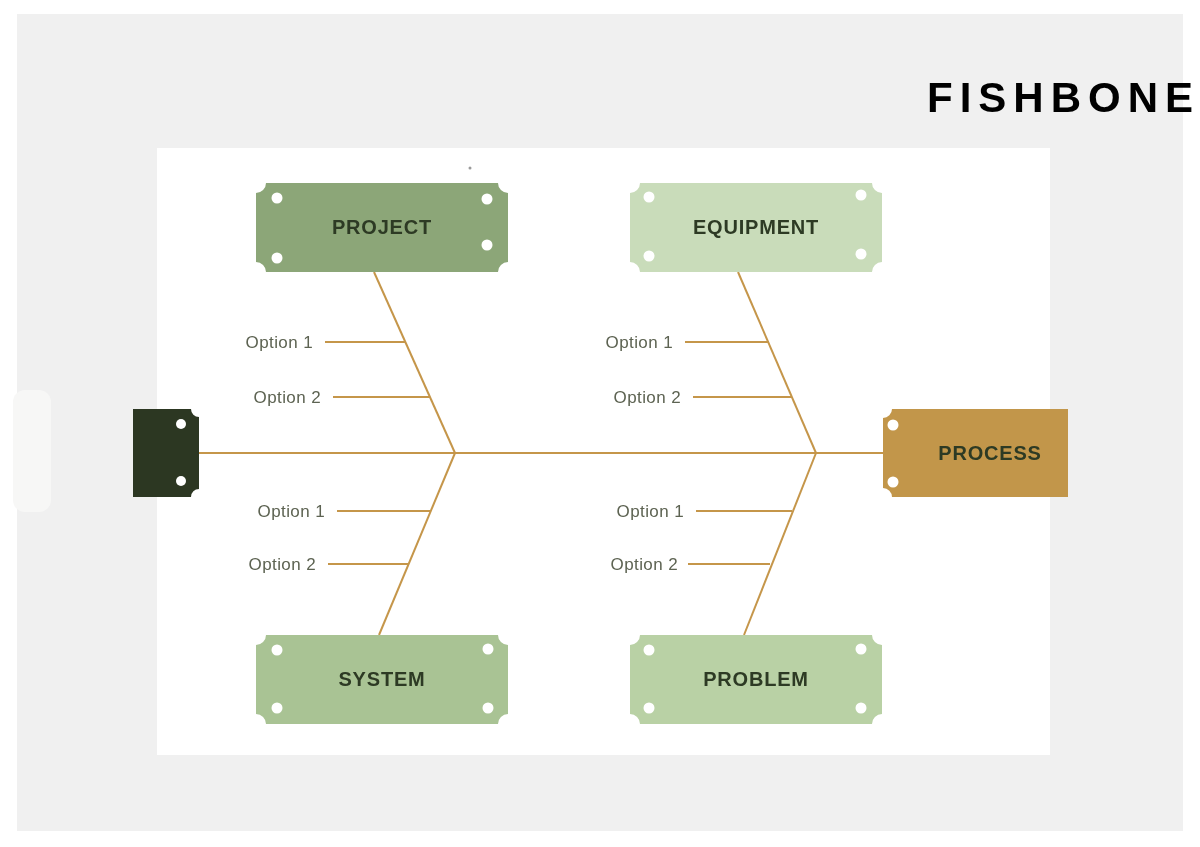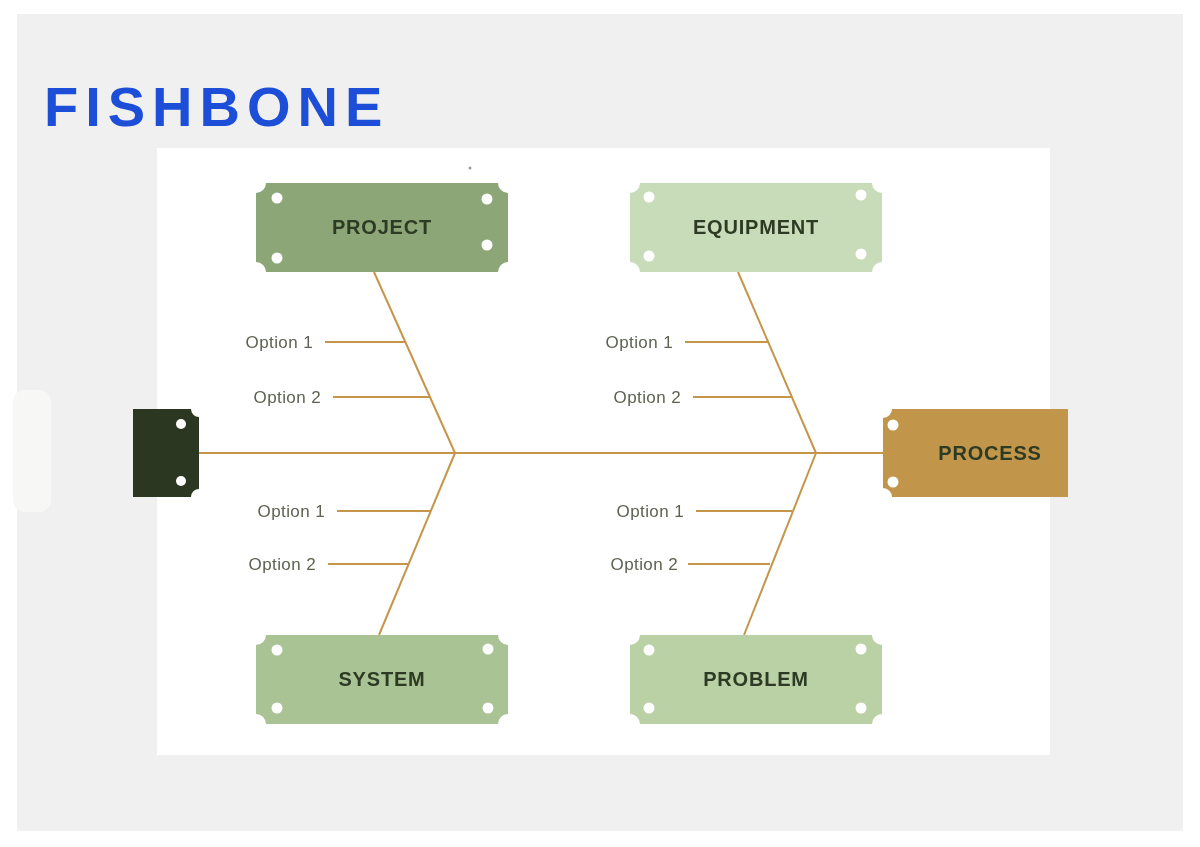--- a/index.html
+++ b/index.html
@@ -26,25 +26,25 @@
   .canvas {
     position: absolute;
     left: 157px; top: 148px;
     width: 893px; height: 607px;
     background: #ffffff;
   }
   .title {
     position: absolute;
     left: 44px; right: 0; top: 74px;
     margin: 0;
-    text-align: left;
-    font-size: 56px;
+    text-align: right;
+    font-size: 42px;
     font-weight: 800;
     letter-spacing: 7px;
-    color: #1d4ed8;
+    color: #000000;
   }
   svg.diagram {
     position: absolute;
     left: 0; top: 0;
     width: 1200px; height: 847px;
   }
   .cat-label {
     font-family: "Liberation Sans", sans-serif;
     font-size: 20px;
     font-weight: 700;

